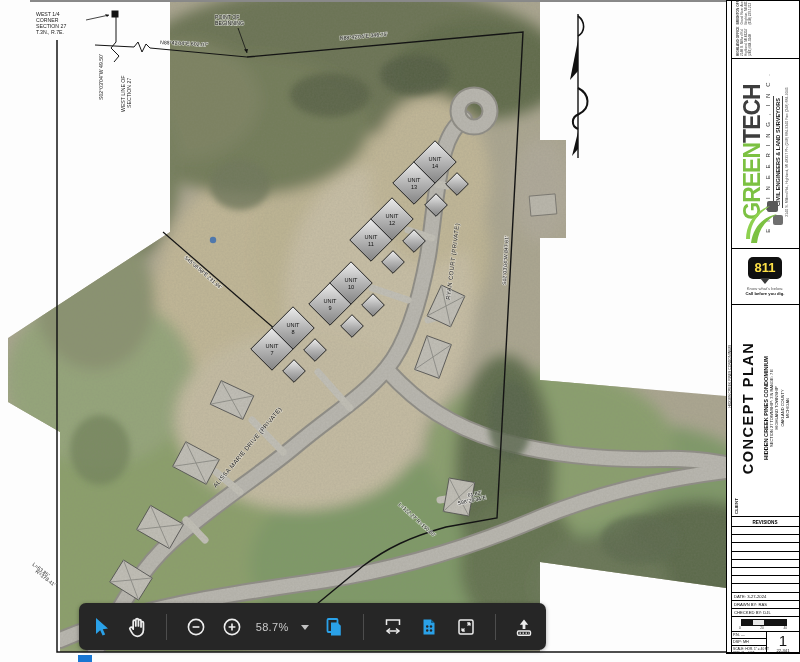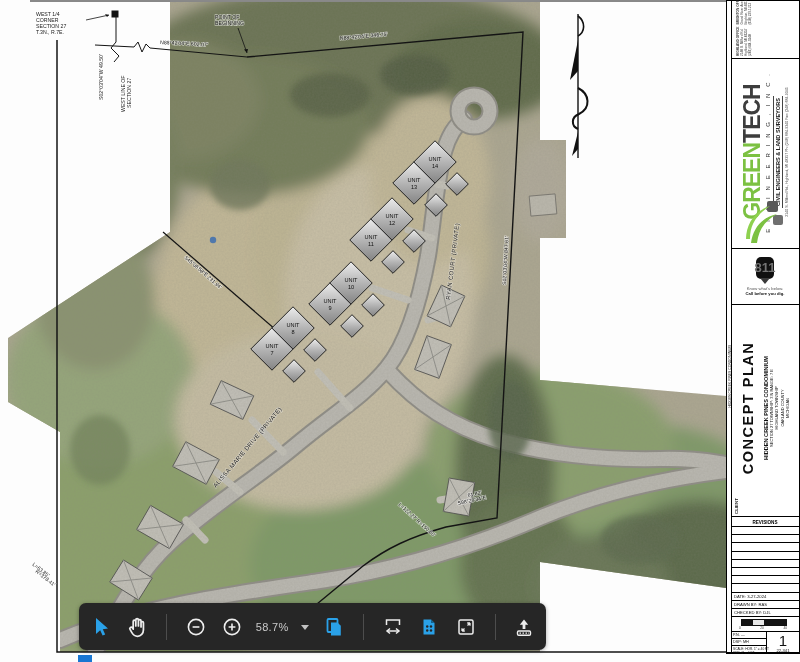--- a/index.html
+++ b/index.html
@@ -20,21 +20,21 @@
   .gt{display:flex;flex-direction:column;align-items:center;justify-content:center;}
   .gt-name{font-size:23px;font-weight:bold;letter-spacing:-1px;line-height:1;}
   .gt-green{color:#7cc142;}
   .gt-tech{color:#3d3d3d;}
   .gt-sub{font-size:6px;letter-spacing:2.6px;color:#2f2f2f;margin-top:1px;white-space:nowrap;}
   .gt-tag{font-size:5.6px;font-weight:bold;color:#222;border-top:1px solid #444;border-bottom:1px solid #444;
           padding:1px 2px;margin-top:2px;white-space:nowrap;}
   .gt-addr{font-size:3.6px;color:#444;margin-top:2px;white-space:nowrap;}
   .b811{position:absolute;left:5px;top:250px;width:66px;height:50px;display:flex;flex-direction:column;
         align-items:center;justify-content:center;}
-  .b811-badge{width:18px;height:22px;background:#101010;border-radius:5px;color:#737373;font-weight:bold;
+  .b811-badge{width:34px;height:22px;background:#101010;border-radius:5px;color:#fde047;font-weight:bold;
         font-size:13px;display:flex;align-items:center;justify-content:center;}
   .b811-shovel{width:0;height:0;border-left:5px solid transparent;border-right:5px solid transparent;
         border-top:6px solid #3a3a3a;margin-top:-1px;}
   .b811-t1{font-size:4.2px;color:#555;margin-top:2px;}
   .b811-t2{font-size:4.2px;font-weight:bold;color:#111;}
   .edge-label{font-size:3.4px;color:#222;text-align:center;white-space:nowrap;}
   .client{font-size:4.4px;font-weight:bold;color:#111;}
   .cplan{font-size:14.5px;font-weight:bold;letter-spacing:1.5px;color:#0d0d0d;text-align:center;white-space:nowrap;}
   .projinfo{text-align:center;color:#111;}
   .projinfo .p-name{font-size:5.6px;font-weight:bold;white-space:nowrap;}

